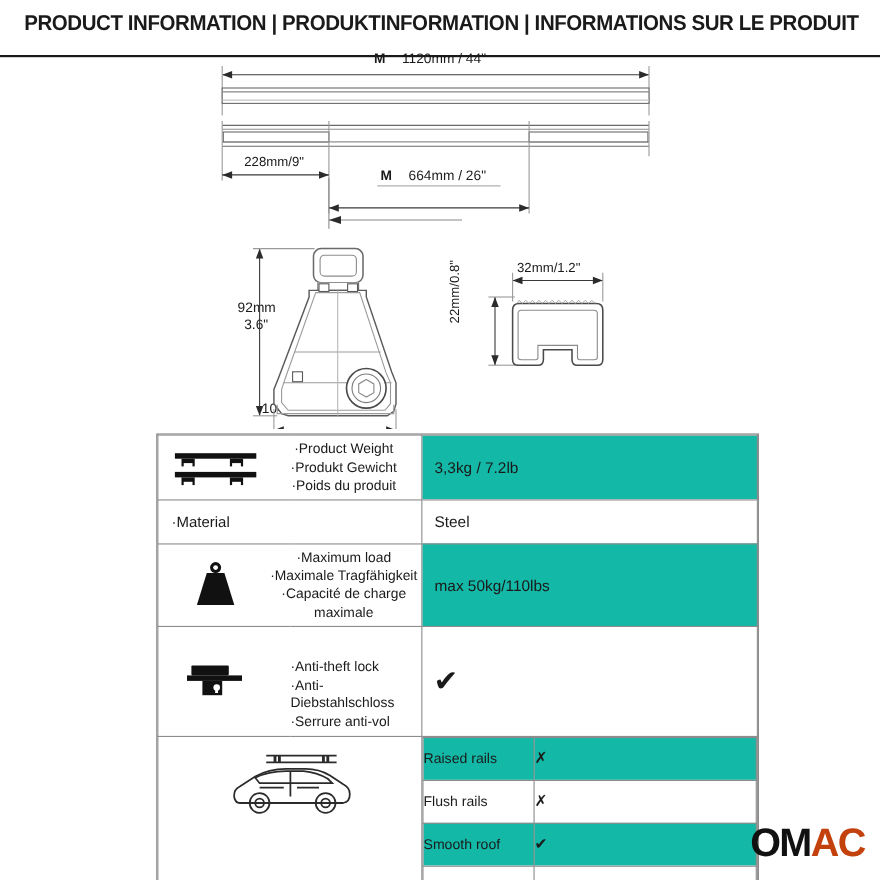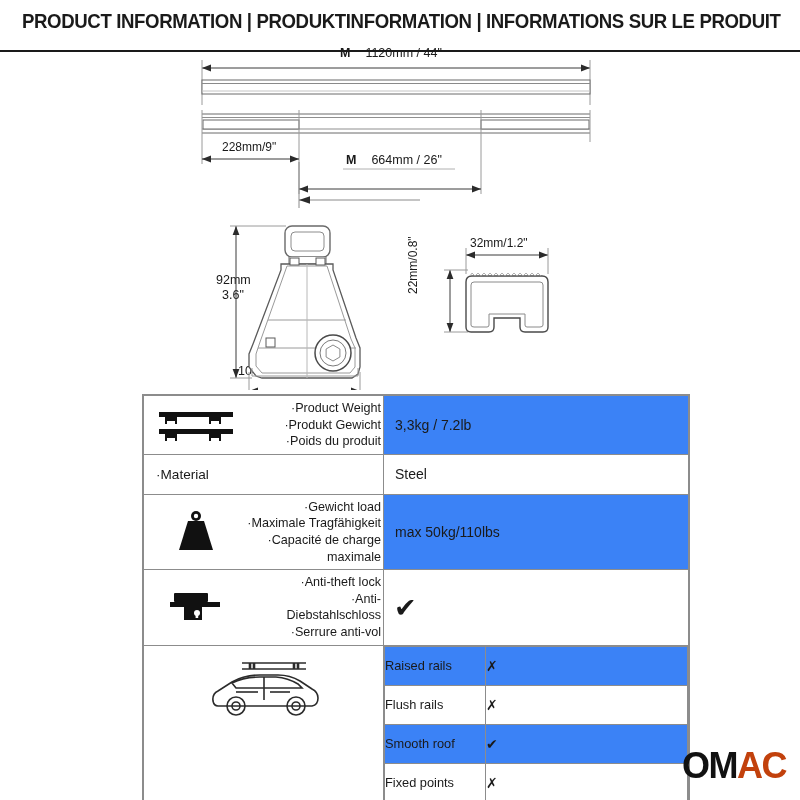--- a/index.html
+++ b/index.html
@@ -70,45 +70,45 @@
     border-collapse: collapse;
     table-layout: fixed;
   }
   #spec-table td {
     border: 1px solid #8c8c8c;
     padding: 0;
     vertical-align: middle;
   }
   .col-value { width: 304px; }
 
-  .row-shaded { background: #3b82f6; }
+  .row-shaded { background: #14b8a6; }
   .row-plain { background: #ffffff; }
 
   .cell-left {
     display: flex;
     align-items: center;
     padding: 4px 2px 4px 6px;
     box-sizing: border-box;
     min-height: 52px;
   }
   .cell-icon {
     width: 92px;
     flex: 0 0 92px;
     display: flex;
     align-items: center;
     justify-content: center;
   }
   .label-stack {
     flex: 1 1 auto;
     font-size: 12.6px;
     line-height: 1.32;
-    text-align: right;
+    text-align: center;
     padding-left: 2px;
   }
-  .label-stack.right-align { text-align: right; padding-left: 22px; }
+  .label-stack.right-align { text-align: left; padding-left: 22px; margin-top: 24px; }
   .value-cell {
     font-size: 14px;
     padding-left: 11px;
     line-height: 1.2;
   }
   .material-cell {
     font-size: 13.6px;
     padding: 12px 0 12px 12px;
   }
   .check-mark {
@@ -354,21 +354,21 @@
             <div class="cell-icon">
               <svg width="52" height="44" viewBox="0 0 52 44">
                 <g fill="#111111">
                   <circle cx="26" cy="6" r="5"></circle>
                   <circle cx="26" cy="6" r="2.2" fill="#ffffff"></circle>
                   <path d="M18,11 L34,11 L43,40 L9,40 Z"></path>
                 </g>
               </svg>
             </div>
             <div class="label-stack">
-              <div>·Gewicht load</div>
+              <div>·Maximum load</div>
               <div>·Maximale Tragfähigkeit</div>
               <div>·Capacité de charge maximale</div>
             </div>
           </div>
         </td>
         <td class="row-shaded col-value">
           <div class="value-cell">max 50kg/110lbs</div>
         </td>
       </tr>
 

